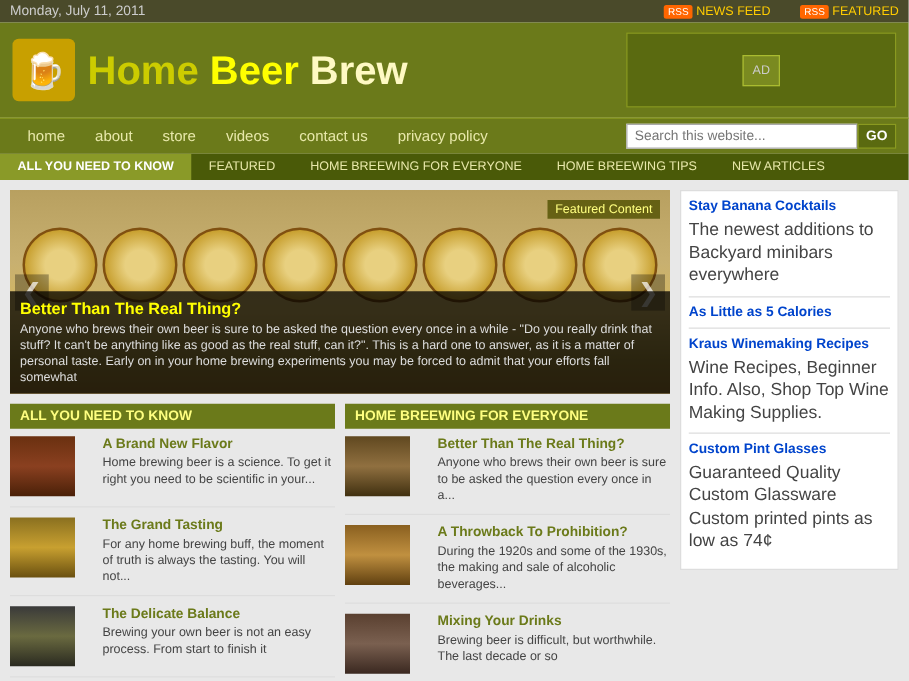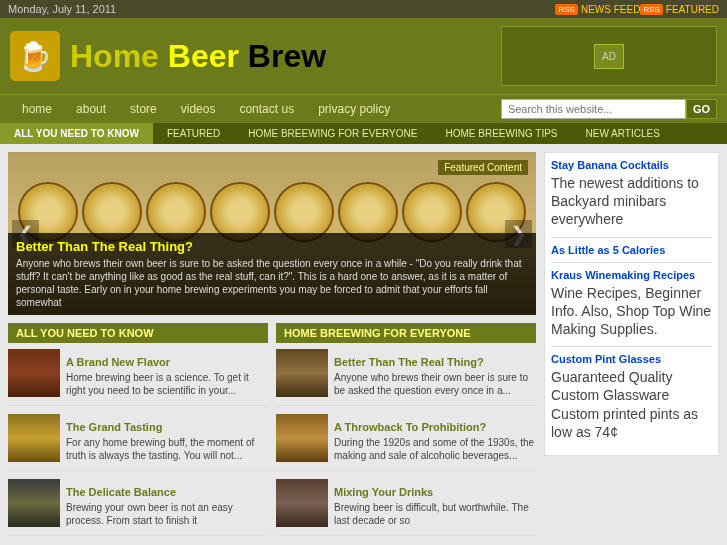--- a/index.html
+++ b/index.html
@@ -1,31 +1,31 @@
 <!DOCTYPE html>
 <html><head>
   <meta charset="utf-8">
   <style>
     * { margin: 0; padding: 0; box-sizing: border-box; }
     body { font-family: Arial, sans-serif; font-size: 12px; background: #e8e8e8; width: 727px; }
 
     
     .top-bar { background: #4a4a2a; color: #ccc; font-size: 11px; padding: 3px 8px; display: flex; justify-content: space-between; align-items: center; }
-    .top-bar-right { display: flex; gap: 0; align-items: center; }
+    .top-bar-right { display: flex; gap: 24px; align-items: center; }
     .feed-link { color: #ffcc00; font-size: 10px; display: flex; align-items: center; gap: 3px; }
     .feed-icon { background: #ff6600; color: white; font-size: 8px; padding: 1px 3px; border-radius: 2px; }
 
     
     .header { background: #6b7a1a; padding: 8px 10px; display: flex; align-items: center; justify-content: space-between; }
     .logo-area { display: flex; align-items: center; gap: 10px; }
     .logo-icon { width: 50px; height: 50px; background: #c8a000; border-radius: 5px; display: flex; align-items: center; justify-content: center; font-size: 28px; }
     .logo-text { font-size: 32px; font-weight: bold; }
     .logo-home { color: #cccc00; }
     .logo-beer { color: #ffff00; }
-    .logo-brew { color: #000000; }
+    .logo-brew { color: #fef9c3; }
     .header-ad { width: 216px; height: 60px; background: #5a6a10; border: 1px solid #8a9a20; display: flex; align-items: center; justify-content: center; }
     .header-ad-inner { width: 30px; height: 25px; background: #7a8a20; border: 1px solid #aabb30; display: flex; align-items: center; justify-content: center; font-size: 10px; color: #ccc; }
 
     
     .nav { background: #6b7a1a; border-top: 1px solid #8a9a20; padding: 4px 10px; display: flex; align-items: center; gap: 0; }
     .nav-item { color: #e8e8aa; font-size: 12px; padding: 2px 12px; cursor: pointer; text-decoration: none; }
     .nav-spacer { flex: 1; }
     .search-bar { display: flex; align-items: center; }
     .search-input { width: 185px; padding: 3px 6px; font-size: 11px; border: 1px solid #aaa; color: #999; }
     .search-btn { background: #5a6a10; color: white; border: 1px solid #8a9a20; padding: 3px 6px; font-size: 11px; cursor: pointer; font-weight: bold; }
@@ -49,21 +49,21 @@
     .featured-caption { position: absolute; bottom: 0; left: 0; right: 0; background: rgba(0,0,0,0.75); padding: 6px 8px; }
     .featured-title { color: #ffff00; font-size: 13px; font-weight: bold; margin-bottom: 3px; }
     .featured-text { color: #ddd; font-size: 10px; line-height: 1.3; }
     .slider-arrow-left { position: absolute; left: 4px; top: 50%; transform: translateY(-50%); color: rgba(255,255,255,0.7); font-size: 20px; cursor: pointer; background: rgba(0,0,0,0.3); padding: 2px 5px; }
     .slider-arrow-right { position: absolute; right: 4px; top: 50%; transform: translateY(-50%); color: rgba(255,255,255,0.7); font-size: 20px; cursor: pointer; background: rgba(0,0,0,0.3); padding: 2px 5px; }
 
     
     .two-col { display: flex; gap: 8px; }
     .article-col { flex: 1; min-width: 0; }
     .col-header { background: #6b7a1a; color: #ffff80; font-size: 11px; font-weight: bold; padding: 4px 8px; margin-bottom: 6px; text-transform: uppercase; }
-    .article-item { display: flex; gap: 6px; margin-bottom: 8px; padding-bottom: 8px; border-bottom: 1px solid #ddd; align-items: flex-end; }
+    .article-item { display: flex; gap: 22px; margin-bottom: 8px; padding-bottom: 8px; border-bottom: 1px solid #ddd; }
     .article-thumb { width: 52px; height: 48px; flex-shrink: 0; }
     .thumb-beer1 { background: linear-gradient(to bottom, #6a3010 0%, #8a4020 50%, #4a2008 100%); }
     .thumb-beer2 { background: linear-gradient(to bottom, #8a7020 0%, #c8a030 50%, #6a5010 100%); }
     .thumb-beer3 { background: linear-gradient(to bottom, #3a3a3a 0%, #6a6a40 50%, #2a2a20 100%); }
     .thumb-beer4 { background: linear-gradient(to bottom, #604820 0%, #907040 50%, #403010 100%); }
     .thumb-beer5 { background: linear-gradient(to bottom, #8a6020 0%, #c09040 50%, #604010 100%); }
     .thumb-beer6 { background: linear-gradient(to bottom, #5a4030 0%, #7a6050 50%, #3a2820 100%); }
     .article-info { flex: 1; min-width: 0; }
     .article-title { color: #6b7a1a; font-size: 11px; font-weight: bold; margin-bottom: 3px; cursor: pointer; }
     .article-excerpt { color: #444; font-size: 10px; line-height: 1.3; }

